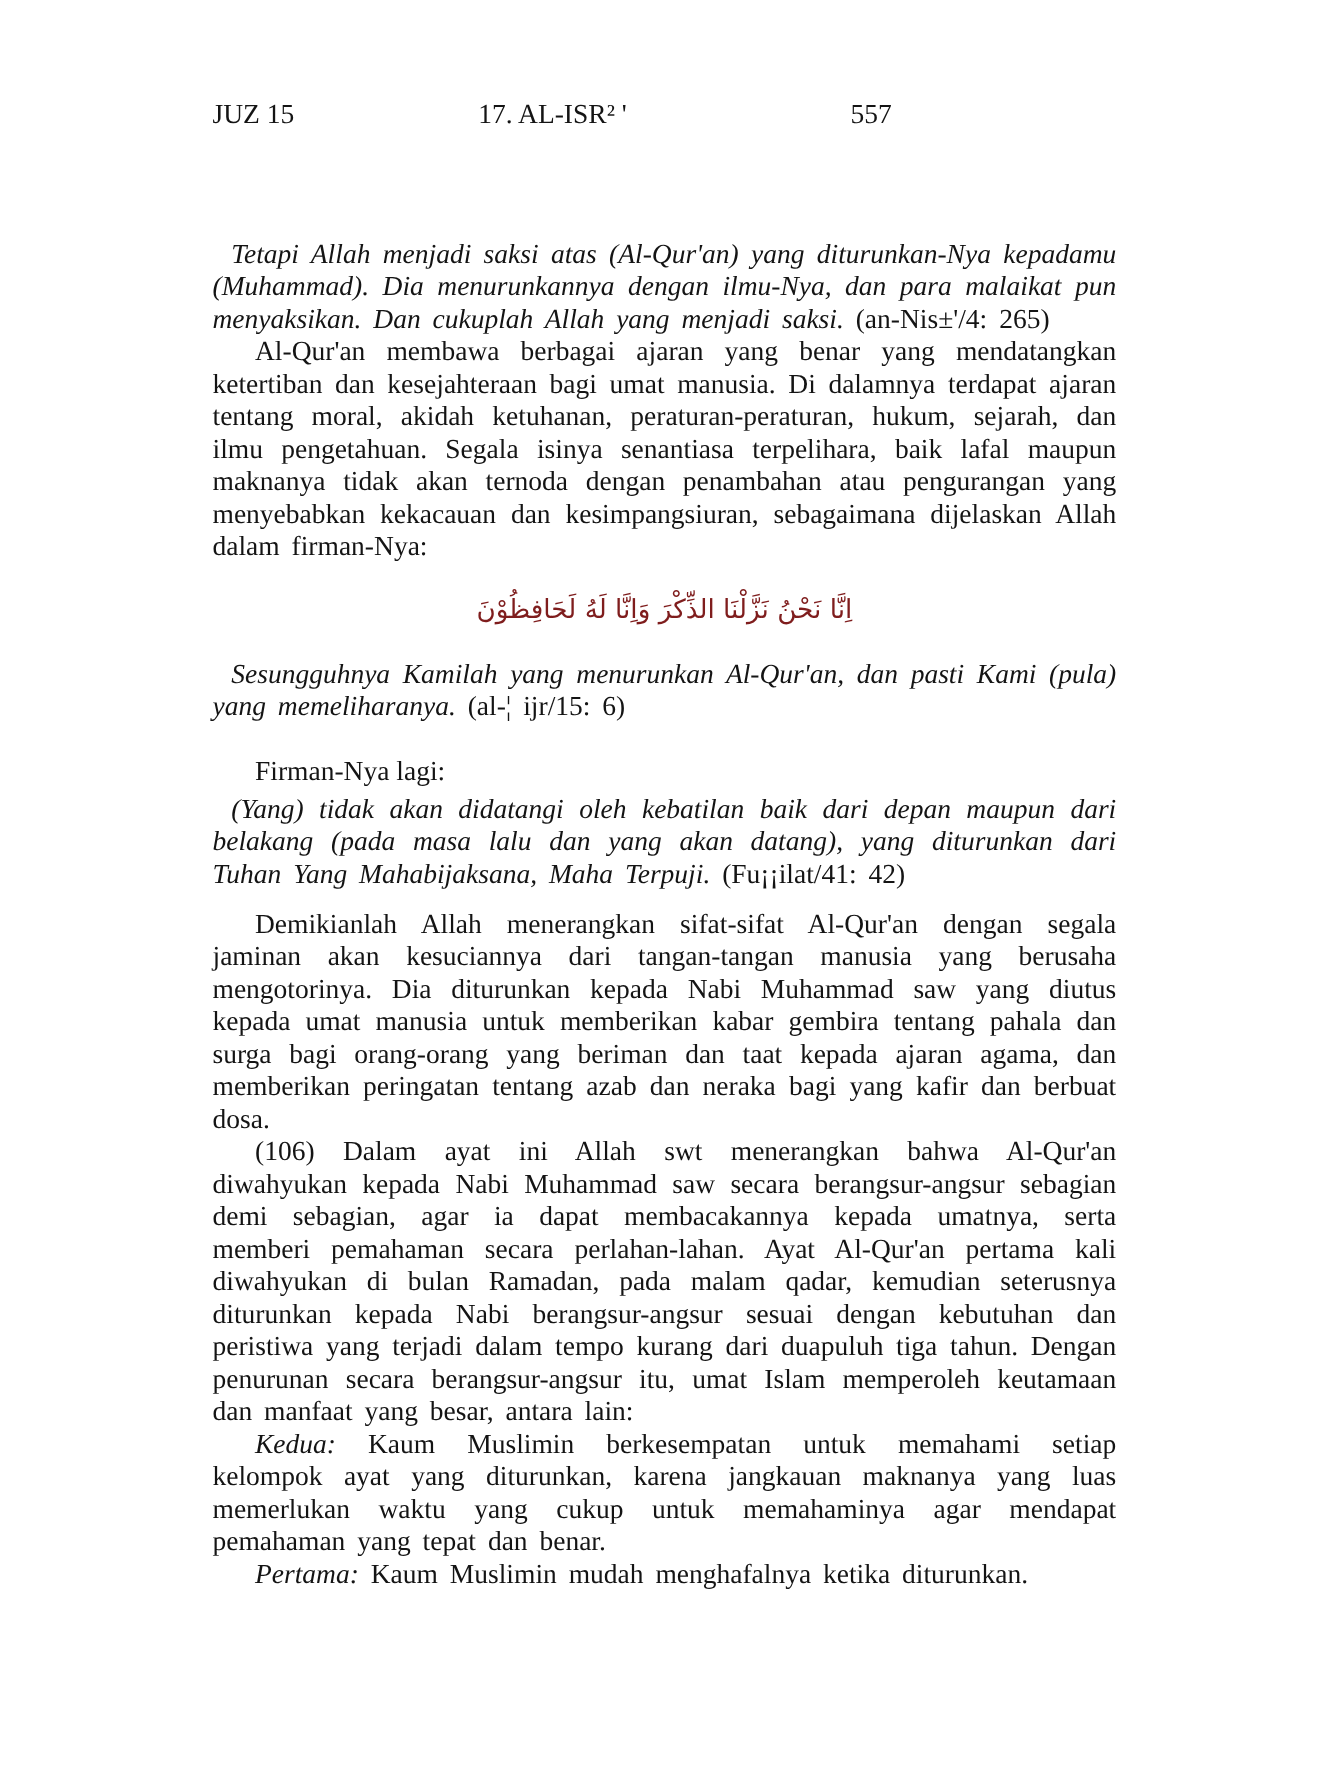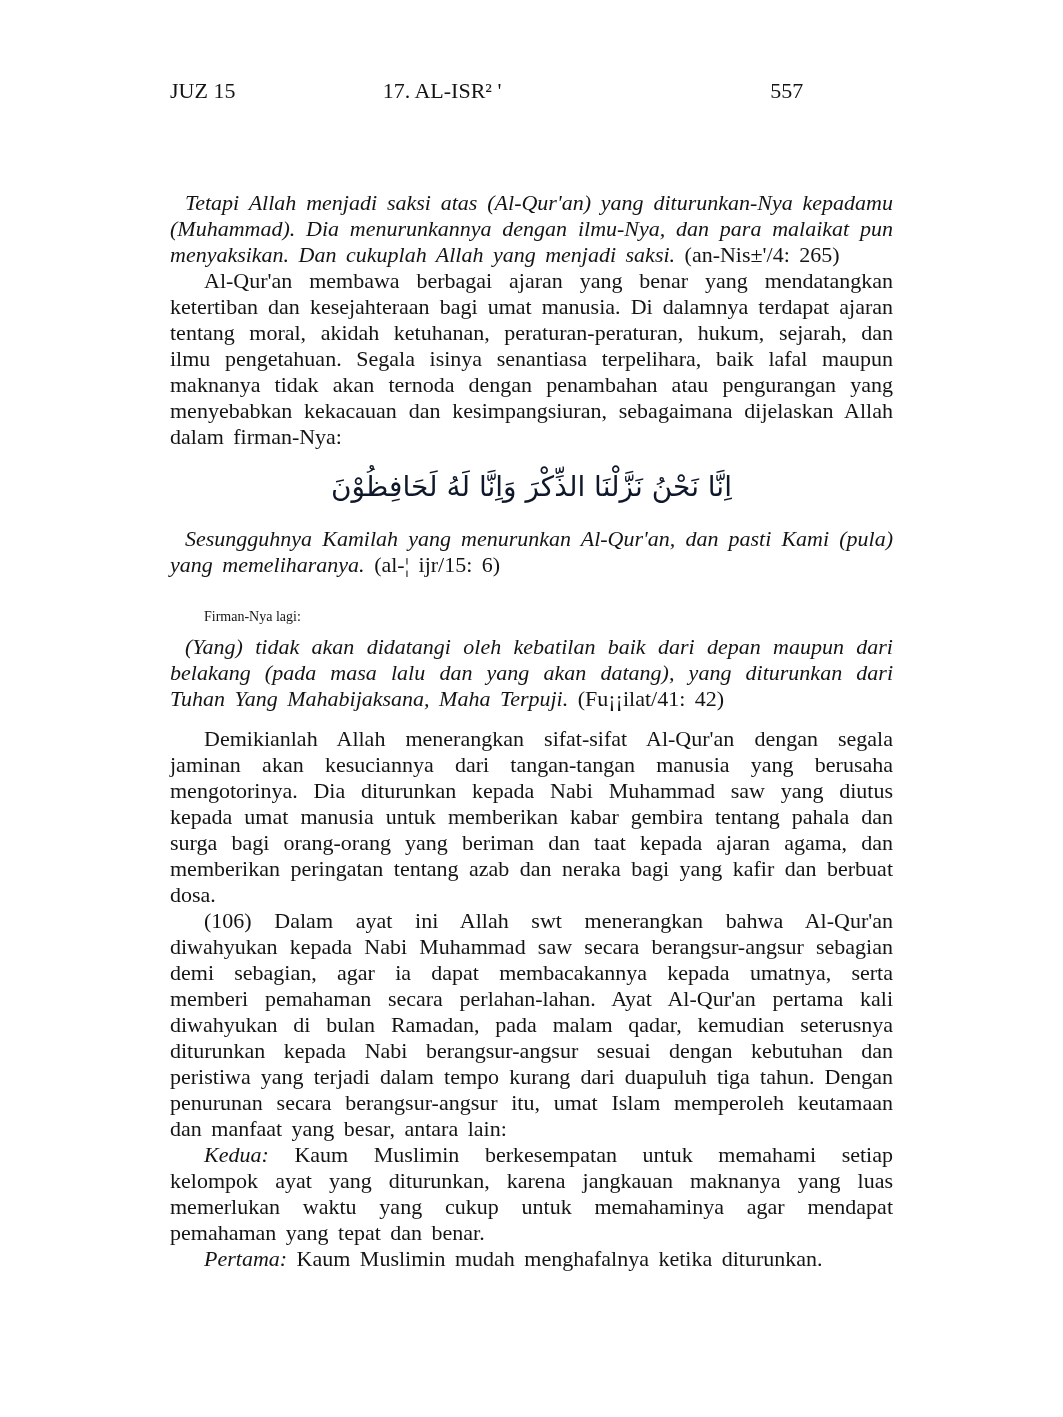--- a/index.html
+++ b/index.html
@@ -19,44 +19,44 @@
   }
   .page-header {
     display: flex;
     align-items: baseline;
     font-size: 22px;
     line-height: 26px;
     margin-bottom: 86px;
   }
   .page-header .left  { flex: 1; text-align: left; }
   .page-header .center{ flex: 1.4; text-align: left; white-space: nowrap; }
-  .page-header .right { flex: 1; text-align: center; }
+  .page-header .right { flex: 1; text-align: left; }
 
   p.body, p.quote {
     font-size: 22px;
     line-height: 26px;
     text-align: justify;
     word-spacing: 4px;
   }
   p.quote em { font-style: italic; margin-left: 15px; }
   .cite { font-style: normal; }
   .indent { text-indent: 34px; }
   .pt-label { font-style: italic; }
 
   .arabic {
     direction: rtl;
     text-align: center;
     font-family: "DejaVu Sans", sans-serif;
-    font-size: 28px;
+    font-size: 21px;
     line-height: 54px;
     margin: 10px 0 12px 0;
-    color: #0f172a;
+    color: #7f1d1d;
   }
   .firman {
-    font-size: 14px;
+    font-size: 22px;
     line-height: 26px;
     margin-top: 26px;
     margin-bottom: 4px;
     text-indent: 34px;
     text-align: left;
   }
   .after-quote-gap { margin-top: 14px; }
 </style>
 </head>
 <body>

